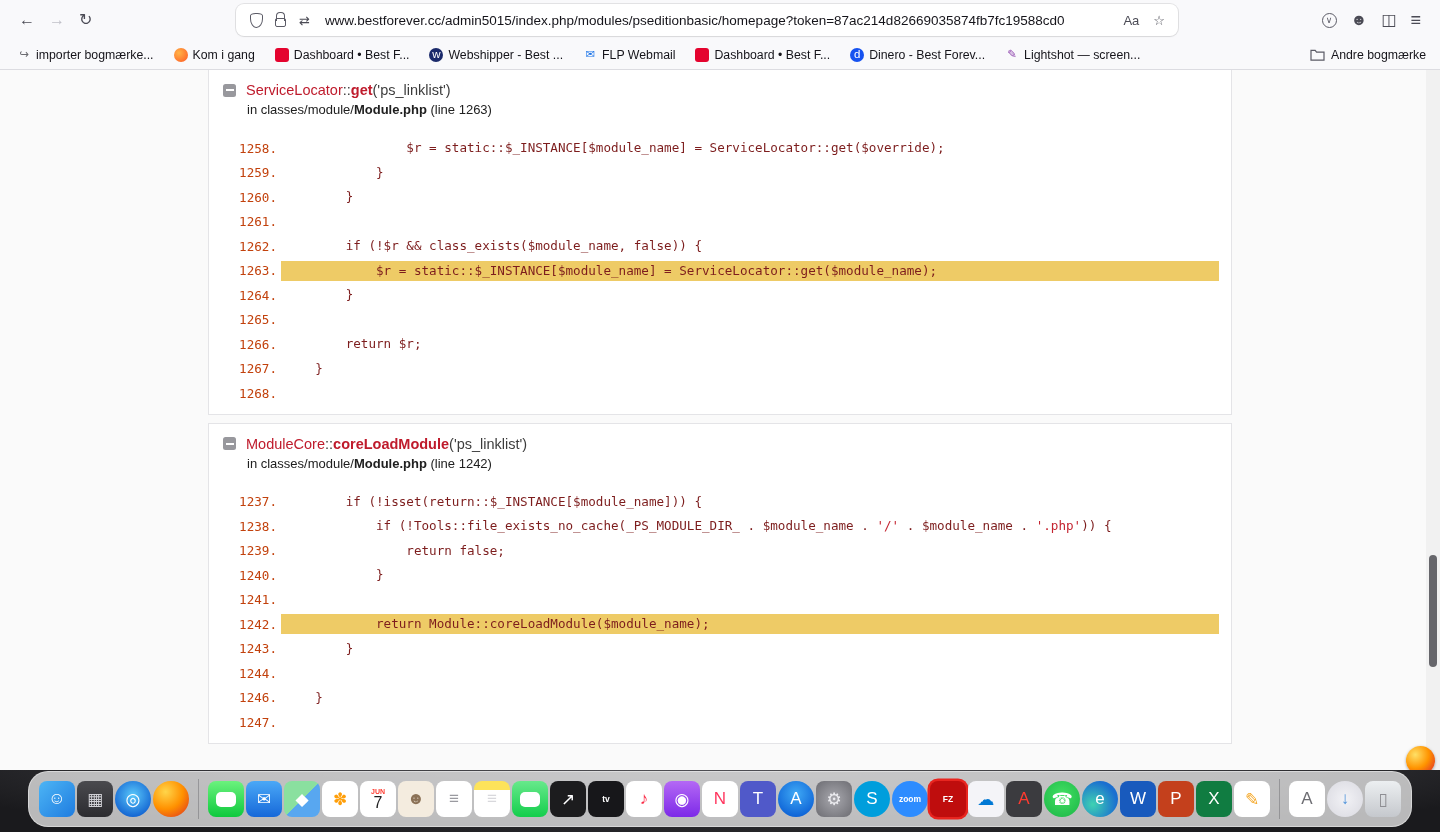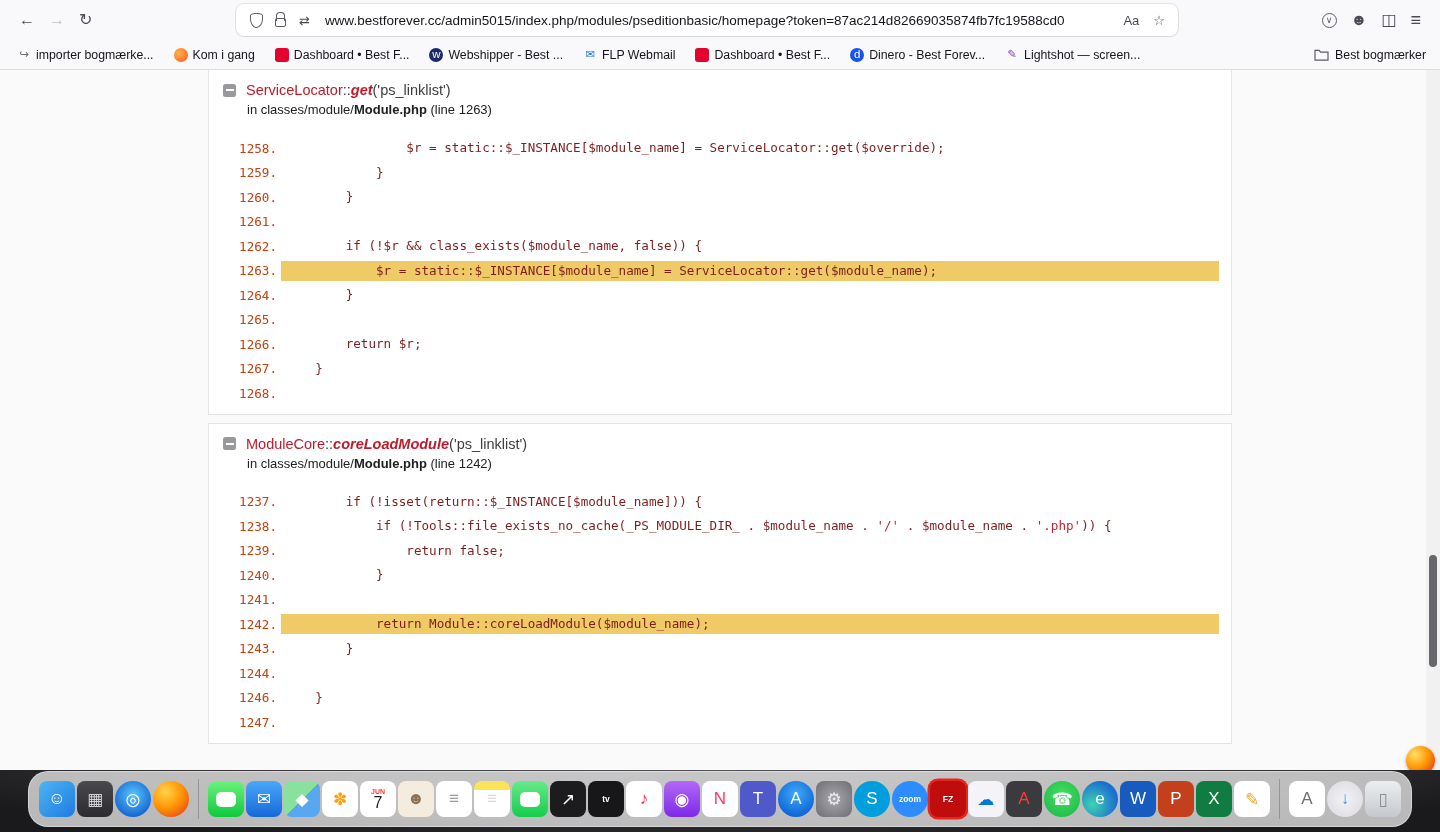--- a/index.html
+++ b/index.html
@@ -41,21 +41,21 @@
   
   .content { flex:1; background:#fafafa; overflow:hidden; position:relative; }
   .panel { width:1024px; margin:0 auto; background:#fff; border:1px solid #e4e4e7; padding:12px 0 8px 14px; }
   .panel.first { border-top:none; }
   .panel + .panel { margin-top:8px; }
   .trace-head { display:flex; align-items:center; gap:10px; }
   .toggle { width:13px; height:13px; background:#98989d; border-radius:2.5px; position:relative; flex:0 0 auto; }
   .toggle::after { content:""; position:absolute; left:2.5px; right:2.5px; top:5.5px; height:2px; background:#fff; }
   .trace-title { font-size:14.5px; color:#3c3c3c; }
   .cls, .mth { color:var(--c-title,#bf1b2c); }
-  .mth { font-weight:700;font-style:italic; }
+  .mth { font-weight:700; }
   .sep, .args { color:#3c3c3c; }
   .trace-loc { font-size:13px; color:#202020; margin:4px 0 0 24px; }
   .trace-loc b { font-weight:700; }
   .code { margin-top:19px; padding-right:12px; font-family:"DejaVu Sans Mono","Liberation Mono",monospace; font-size:12.6px; }
   .code-row { display:flex; align-items:center; height:24.5px; }
   .gut { width:58px; flex:0 0 auto; text-align:right; color:#c2410c; padding-right:4px; }
   .src { flex:1; white-space:pre; height:20px; line-height:20px; padding-left:4px; color:var(--c-code,#7d1d1d); }
   .src .s { color:var(--c-string,#c42430); }
   .code-row.hl .src { background:var(--c-highlight,#eecb66); }
 
@@ -143,21 +143,21 @@
         </div>
         <div class="bm">
           <span class="bm-ico" style="background: transparent; color: rgb(142, 68, 173);">✎</span>
           <span>Lightshot — screen...</span>
         </div>
       </div>
     <div class="bm-other">
       <svg width="15" height="13" viewBox="0 0 16 14">
         <path d="M1 2.5 h4.5 l1.5 2 h8 v8.5 h-14 z" fill="none" stroke="#5b5b66" stroke-width="1.3"></path>
       </svg>
-      <span>Best bogmærker</span>
+      <span>Andre bogmærke</span>
     </div>
   </div>
 
   <div class="content">
 
     <div class="panel first">
       <div class="trace-head">
         <span class="toggle"></span>
         <span class="trace-title"><span class="cls">ServiceLocator</span><span class="sep">::</span><b class="mth">get</b><span class="args">('ps_linklist')</span></span>
       </div>

